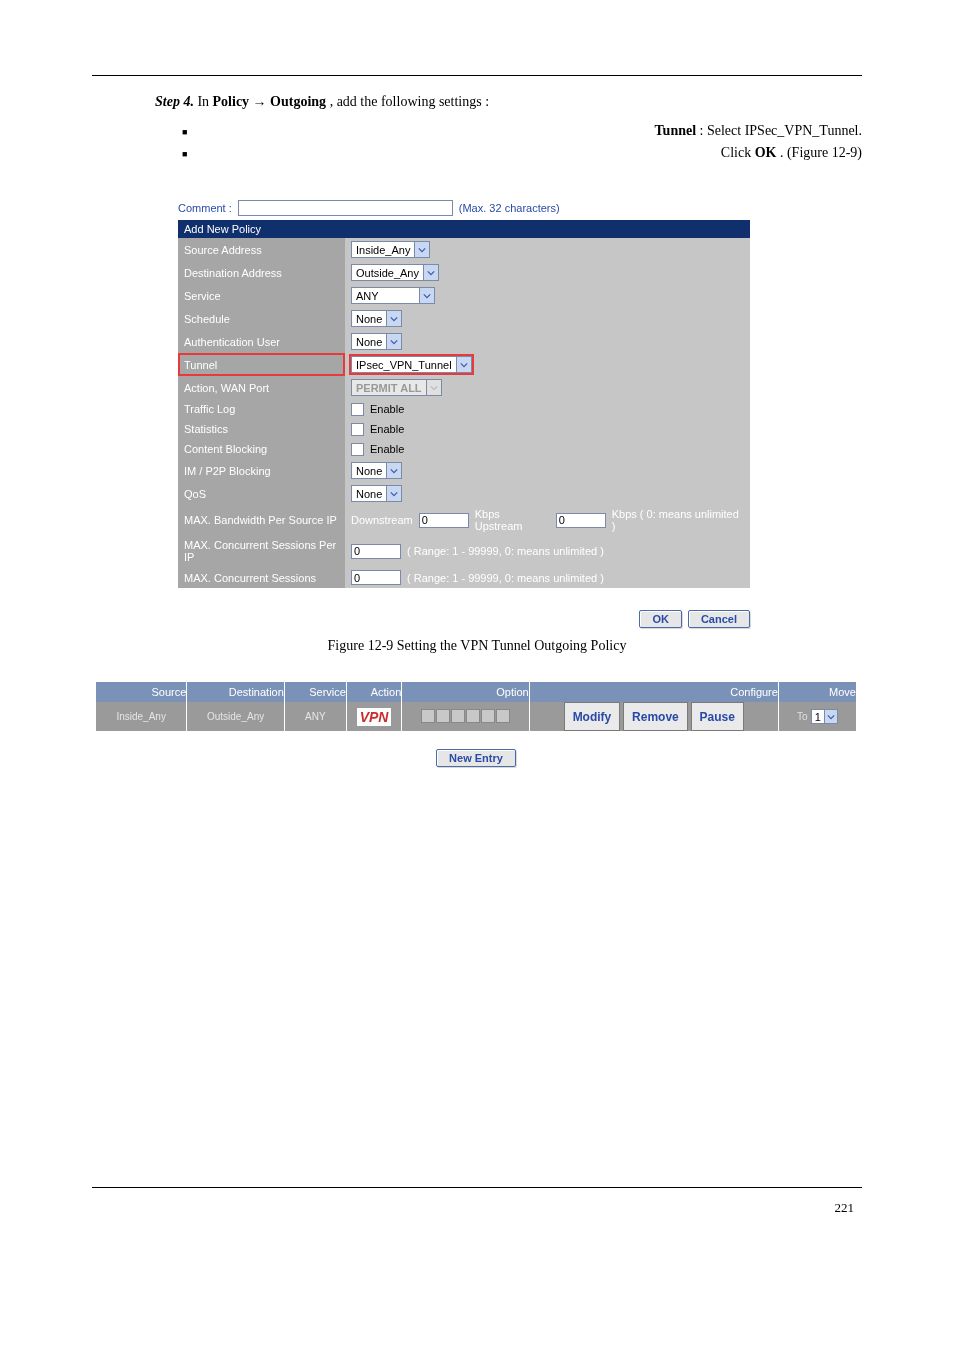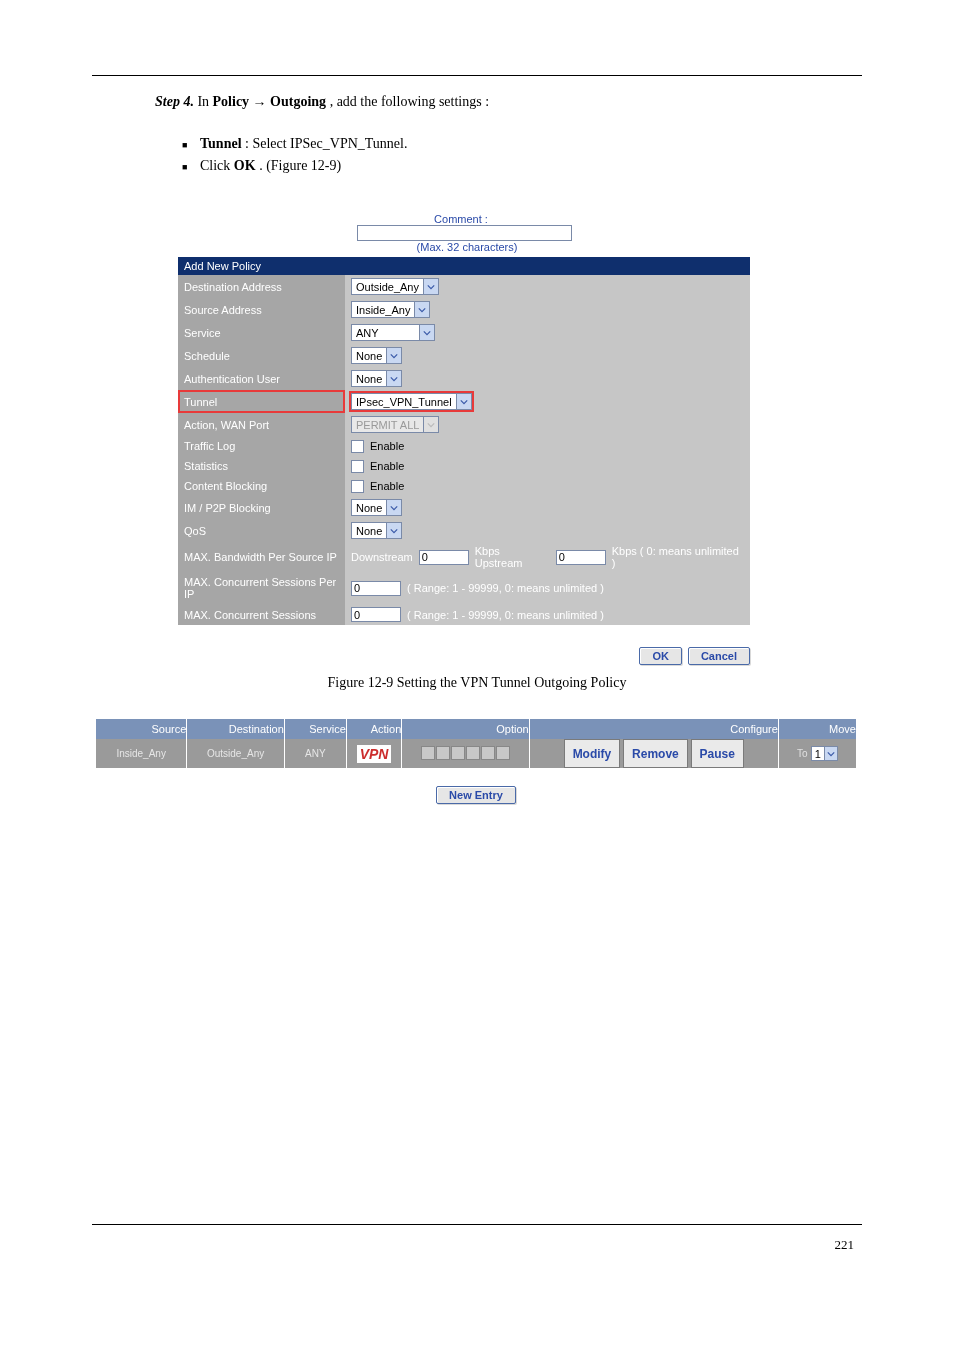--- a/index.html
+++ b/index.html
@@ -10,39 +10,39 @@
     color: #000;
     width: 954px;
     margin: 0 auto;
   }
   .page { padding: 20px 92px 0 92px; }
   hr.page-rule { border: none; border-top: 1px solid #000; margin: 55px 0 18px 0; }
   hr.page-rule.bottom { margin: 40px 0 12px 0; }
   .step-line { margin: 12px 0 0 63px; font-size: 14px; }
   .step-line .bold { font-weight: bold; }
   .step-line .arrow { font-weight: bold; }
-  ul.bul { list-style: none; margin: 23px 0 0 90px; }
+  ul.bul { list-style: none; margin: 10px 0 0 90px; text-align: right; }
   ul.bul li { position: relative; padding-left: 18px; line-height: 22px; font-size: 14px; }
   ul.bul li::before { content: "■"; position: absolute; left: 0; top: 1px; font-size: 9px; color: #000; }
   ul.bul li .bold { font-weight: bold; }
   
   .form-wrap { margin: 34px 0 0 86px; width: 572px; font-family: Arial, sans-serif; font-size: 11px; }
-  .comment-row { display: flex; align-items: center; padding: 2px 0 4px 0; flex-direction: column; }
+  .comment-row { display: flex; align-items: center; padding: 2px 0 4px 0; }
   .comment-row .lbl { color: #2a4aa8; margin-right: 6px; }
   .comment-row input { width: 215px; height: 16px; border: 1px solid #7a8aa8; background: #fff; }
   .comment-row .hint { color: #2a4aa8; margin-left: 6px; }
   .titlebar { background: #0f2f6d; color: #fff; padding: 3px 6px; font-weight: normal; font-size: 11px; }
   .grid-row { display: flex; border-bottom: 0; }
   .grid-row .left { width: 167px; background: #a6a6a6; color: #fff; font-size: 11px; padding: 4px 6px; display: flex; align-items: center; }
   .grid-row .right { flex: 1; background: #c6c6c6; color: #000; font-size: 11px; padding: 3px 6px; display: flex; align-items: center; gap: 6px; }
   .grid-row.hl .left { background: #a6a6a6; box-shadow: inset 0 0 0 2px #e83a3a; }
   .grid-row.hl .right .sel-wrap { box-shadow: 0 0 0 2px #e83a3a; }
   .sel-btn { display: inline-flex; align-items: center; background: #fff; border: 1px solid #7a8aa8; height: 17px; }
   .sel-btn .txt { padding: 0 4px; color: #000; font-size: 11px; }
-  .sel-btn .txt.dis { color: #999; }
+  .sel-btn .txt.dis { color: #999; font-weight: bold; }
   .sel-btn .dd { width: 15px; height: 15px; background: #c9d8f2; border-left: 1px solid #7a8aa8; display: flex; align-items: center; justify-content: center; }
   .sel-btn .dd svg { width: 8px; height: 6px; }
   .chk { width: 13px; height: 13px; background: #fff; border: 1px solid #7a8aa8; display: inline-block; }
   input.num { width: 50px; height: 15px; border: 1px solid #7a8aa8; background: #fff; font-size: 11px; padding: 0 2px; }
   .btn-row { margin: 22px 0 0 0; display: flex; justify-content: flex-end; gap: 6px; width: 572px; }
   .btn3d {
     display: inline-flex; align-items: center; justify-content: center;
     height: 18px; padding: 0 12px; background: #e6e6e6;
     border: 1px solid #4a6aa8; color: #2a4aa8; font-family: Arial, sans-serif;
     font-size: 11px; font-weight: bold; border-radius: 2px;
@@ -100,38 +100,38 @@
 
   <div class="form-wrap">
     <div class="comment-row">
       <span class="lbl">Comment :</span>
       <input type="text" value="" style="">
       <span class="hint">(Max. 32 characters)</span>
     </div>
     <div class="titlebar">Add New Policy</div>
 
     <div class="grid-row">
+      <div class="left">Source Address</div>
+      <div class="right">
+        <span class="sel-btn">
+          <span class="txt">Inside_Any</span>
+          <span class="dd">
+              <svg viewBox="0 0 10 6">
+                <path d="M1 1 L5 5 L9 1" fill="none" stroke="#3a5aa8" stroke-width="1.5"></path>
+              </svg>
+            </span>
+        </span>
+      </div>
+    </div>
+
+    <div class="grid-row">
       <div class="left">Destination Address</div>
       <div class="right">
         <span class="sel-btn">
           <span class="txt">Outside_Any</span>
-          <span class="dd">
-              <svg viewBox="0 0 10 6">
-                <path d="M1 1 L5 5 L9 1" fill="none" stroke="#3a5aa8" stroke-width="1.5"></path>
-              </svg>
-            </span>
-        </span>
-      </div>
-    </div>
-
-    <div class="grid-row">
-      <div class="left">Source Address</div>
-      <div class="right">
-        <span class="sel-btn">
-          <span class="txt">Inside_Any</span>
           <span class="dd">
               <svg viewBox="0 0 10 6">
                 <path d="M1 1 L5 5 L9 1" fill="none" stroke="#3a5aa8" stroke-width="1.5"></path>
               </svg>
             </span>
         </span>
       </div>
     </div>
 
     <div class="grid-row">

